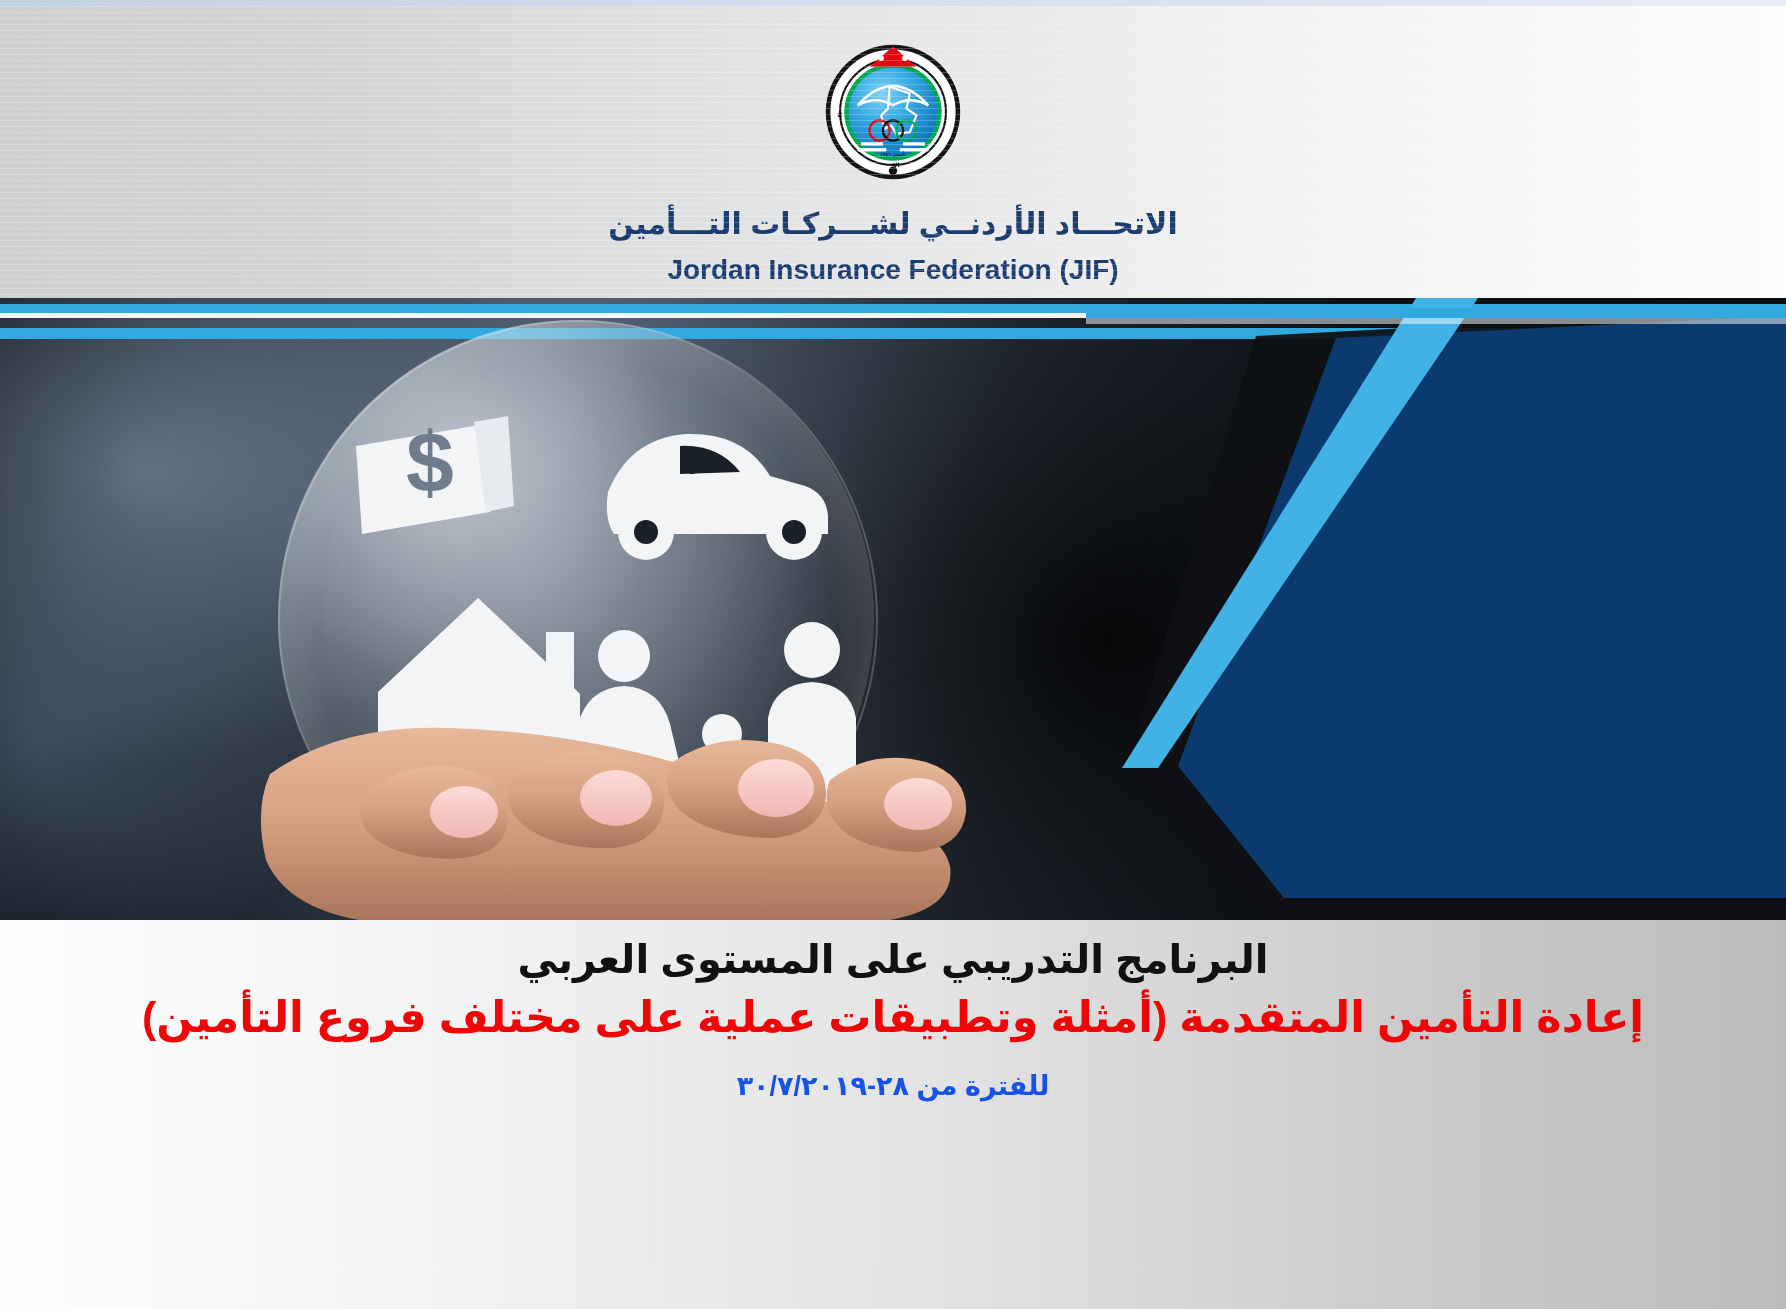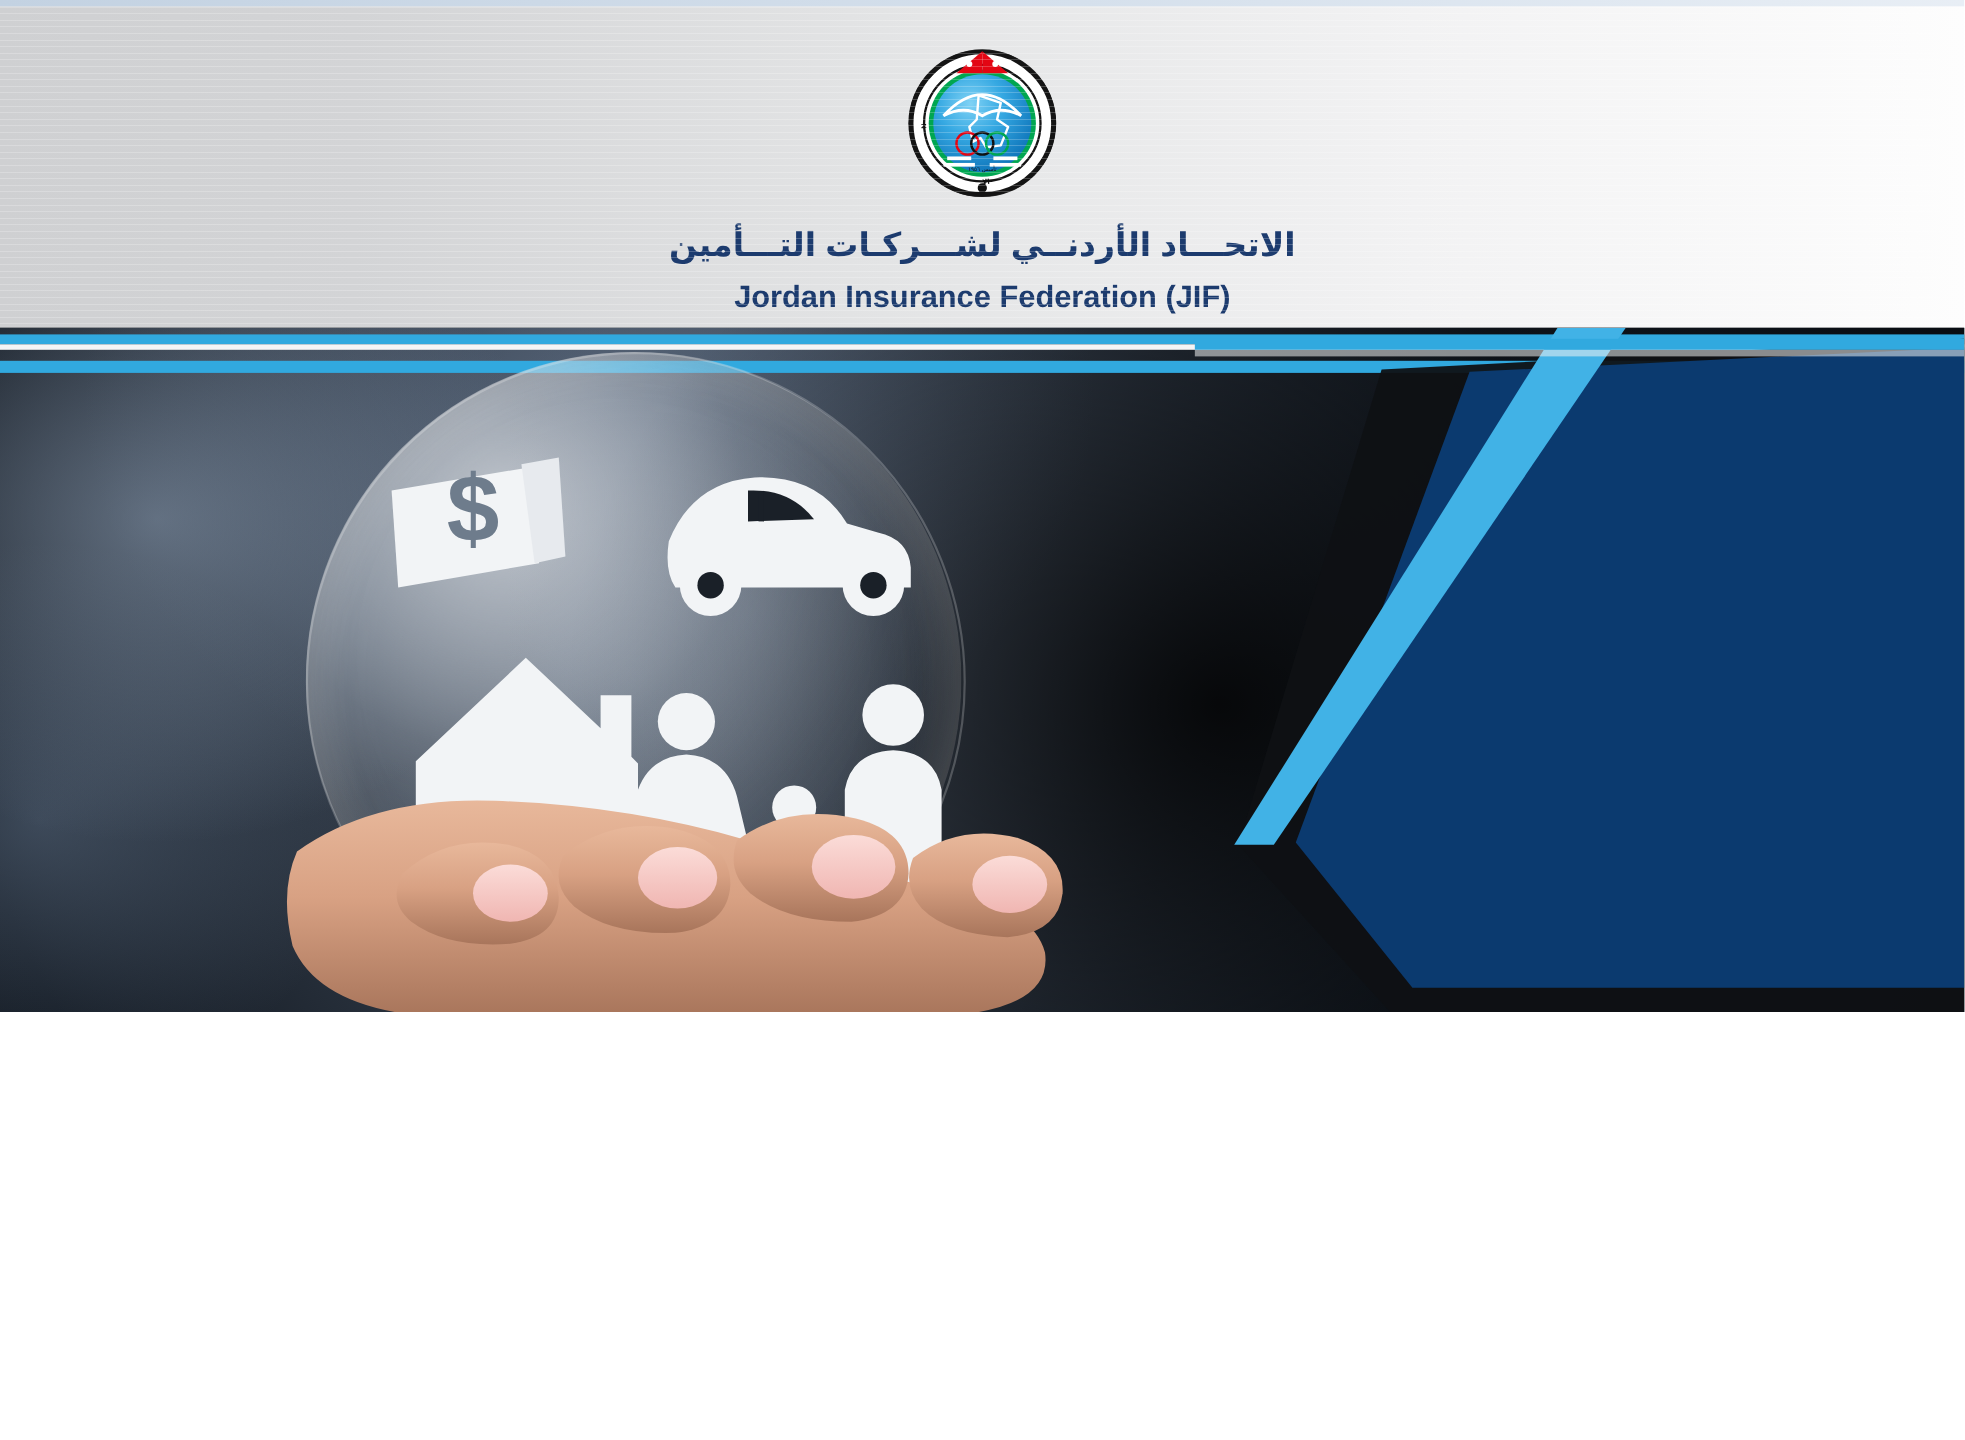--- a/index.html
+++ b/index.html
@@ -266,14 +266,19 @@
         <path d="M262 180 Q306 144 366 156 Q414 168 414 206 Q412 244 364 250 Q304 252 272 226 Q250 206 262 180 Z" fill="url(#skin)"></path>
         <ellipse cx="366" cy="200" rx="36" ry="28" fill="url(#nail)"></ellipse>
         <path d="M420 166 Q466 132 528 146 Q576 158 576 196 Q574 234 524 240 Q464 240 432 214 Q410 194 420 166 Z" fill="url(#skin)"></path>
         <ellipse cx="526" cy="190" rx="38" ry="29" fill="url(#nail)"></ellipse>
         <path d="M580 182 Q622 150 676 164 Q718 178 716 214 Q712 250 666 254 Q612 252 588 228 Q570 208 580 182 Z" fill="url(#skin)"></path>
         <ellipse cx="668" cy="206" rx="34" ry="26" fill="url(#nail)"></ellipse>
       </g>
     </svg>
   </div>
 
+  <div class="bottom">
+    <div class="title-ar">البرنامج التدريبي على المستوى العربي</div>
+    <div class="title-red">إعادة التأمين المتقدمة (أمثلة وتطبيقات عملية على مختلف فروع التأمين)</div>
+    <div class="date-line">للفترة من ٢٨-٣٠/٧/٢٠١٩</div>
+  </div>
 
 </div>
 
 </body></html>

